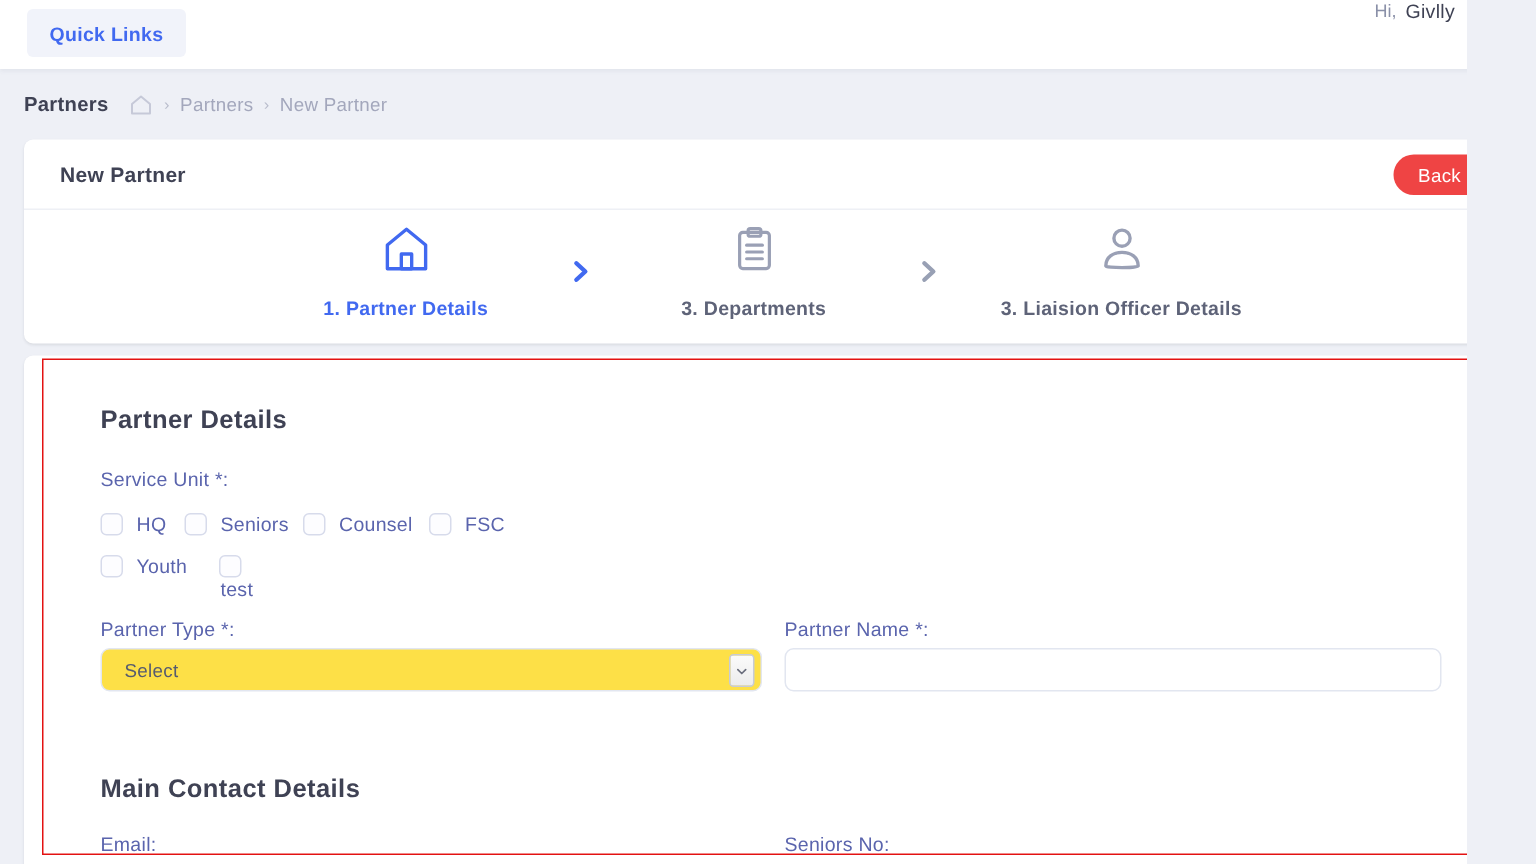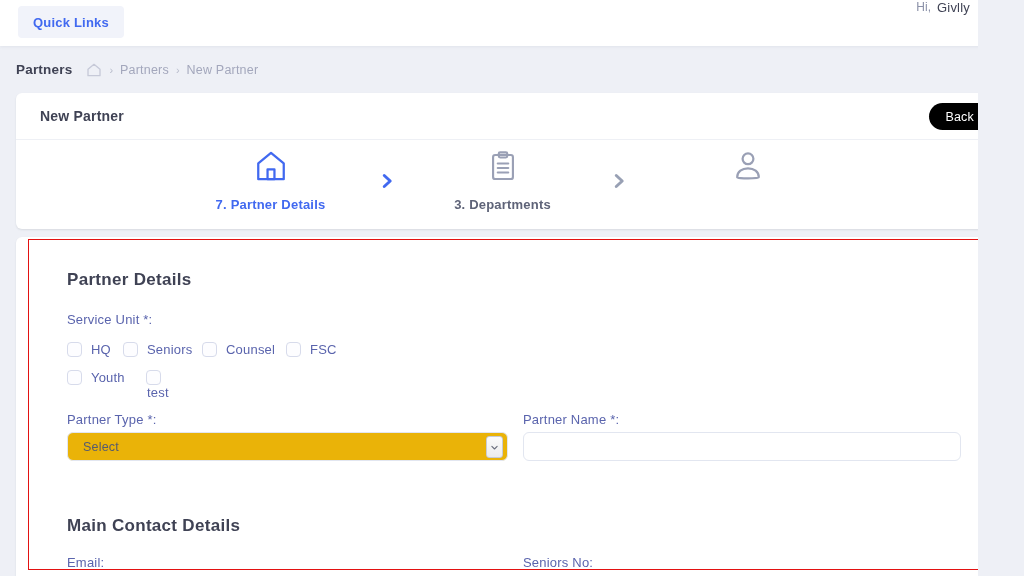--- a/index.html
+++ b/index.html
@@ -28,42 +28,42 @@
   .crumb-home { margin-left:14px; display:flex; align-items:center; }
   .crumb-sep { margin:0 7px; color:#b9bdcc; font-size:11px; }
   .crumb-link { color:#a3a7bc; font-size:12.5px; letter-spacing:.2px; cursor:pointer; }
 
   
   .card1 { position:absolute; left:16px; top:93px; width:992px; height:136px; background:#fff;
            border-radius:6px; box-shadow:0 1px 2px rgba(56,65,74,.12); }
   .card1-titlerow { position:relative; height:47px; border-bottom:1px solid #eef0f5; }
   .page-title { position:absolute; left:24px; top:15px; color:#3f4254; font-size:14px; font-weight:700; letter-spacing:.2px; }
   .back-btn { position:absolute; right:18px; top:10px; height:27px; padding:0 16px; border:none;
-              background:#000000; color:#fff; font-size:12.5px; border-radius:14px; cursor:pointer;
+              background:#ef4444; color:#fff; font-size:12.5px; border-radius:14px; cursor:pointer;
               font-family:"Liberation Sans", sans-serif; letter-spacing:.2px; }
 
   .step { position:absolute; top:148px; text-align:center; cursor:pointer; }
   .step .lbl { margin-top:9px; font-size:13px; font-weight:700; letter-spacing:.2px; }
   .step.active .lbl { color:#4169f0; }
   .step.inactive .lbl { color:#5e6378; }
   .chev { position:absolute; top:170px; }
 
   .card2 { position:absolute; left:16px; top:237px; width:992px; height:345px; background:#fff;
            border-radius:6px; box-shadow:0 1px 2px rgba(56,65,74,.12); }
   .red-rect { position:absolute; left:28px; top:239px; width:975px; height:331px;
               border:1.5px solid #e31212; pointer-events:none; }
 
   .sec-h { position:absolute; color:#3f4254; font-size:17px; font-weight:700; letter-spacing:.3px; }
   .f-label { position:absolute; color:#5a64ad; font-size:13px; font-weight:400; letter-spacing:.2px; }
 
   .cb-pair { position:absolute; display:flex; align-items:center; cursor:pointer; }
   .cb-box { width:15px; height:15px; border:1px solid #d7dbeb; border-radius:4px; background:#fdfdff; }
   .cb-lbl { margin-left:9px; color:#5a64ad; font-size:13px; letter-spacing:.2px; }
 
-  .sel { position:absolute; left:67px; top:432px; width:441px; height:29px; background:#eab308;
+  .sel { position:absolute; left:67px; top:432px; width:441px; height:29px; background:#fde047;
          border:1px solid #e2e6f0; border-radius:6px; cursor:pointer; }
   .sel-val { position:absolute; left:15px; top:7px; color:#565b6f; font-size:12.5px; letter-spacing:.2px; }
   .sel-btn { position:absolute; right:4px; top:3px; width:17px; height:22px;
              background:linear-gradient(#fbfbfb,#ececec); border:1px solid #c7cbd6; border-radius:3px;
              display:flex; align-items:center; justify-content:center; }
   .txt-input { position:absolute; left:523px; top:432px; width:438px; height:29px; background:#fff;
                border:1px solid #e2e6f0; border-radius:6px; padding:0 12px; font-size:13px; color:#3f4254;
                font-family:"Liberation Sans", sans-serif; }
 </style>
 </head>
@@ -103,21 +103,21 @@
     </div>
   </div>
 
   <div class="step active" style="left:178px; width:185px;">
     <span>
       <svg width="36" height="36" viewBox="0 0 24 24" fill="none" stroke="#4169f0" stroke-width="1.5" stroke-linejoin="round" stroke-linecap="round">
         <path d="M3.5 10.2 L12 3.2 L20.5 10.2 V20.8 H3.5 Z"></path>
         <rect x="9.7" y="14.2" width="4.6" height="6.6"></rect>
       </svg>
     </span>
-    <div class="lbl">7. Partner Details</div>
+    <div class="lbl">1. Partner Details</div>
   </div>
 
   <span class="chev" style="left:376px;">
     <svg width="22" height="22" viewBox="0 0 24 24" fill="none" stroke="#4169f0" stroke-width="3.2" stroke-linecap="round" stroke-linejoin="round">
         <polyline points="9 6 15.5 12 9 18"></polyline>
       </svg>
   </span>
 
   <div class="step inactive" style="left:410px; width:185px;">
     <span>
@@ -138,20 +138,21 @@
       </svg>
   </span>
 
   <div class="step inactive" style="left:650px; width:195px;">
     <span>
       <svg width="36" height="36" viewBox="0 0 24 24" fill="none" stroke="#9aa0b5" stroke-width="1.5" stroke-linejoin="round" stroke-linecap="round">
         <circle cx="12" cy="7.2" r="3.6"></circle>
         <path d="M4.8 19.5 c0 -3.8 3.2 -6 7.2 -6 s7.2 2.2 7.2 6 c0 1 -14.4 1 -14.4 0 Z"></path>
       </svg>
     </span>
+    <div class="lbl">3. Liaision Officer Details</div>
   </div>
 
   <div class="card2"></div>
 
   <div class="sec-h" style="left:67px; top:270px;">Partner Details</div>
 
   <div class="f-label" style="left:67px; top:312px;">Service Unit *:</div>
 
   <label class="cb-pair" style="left:67px; top:342px;">
     <span class="cb-box"></span>

